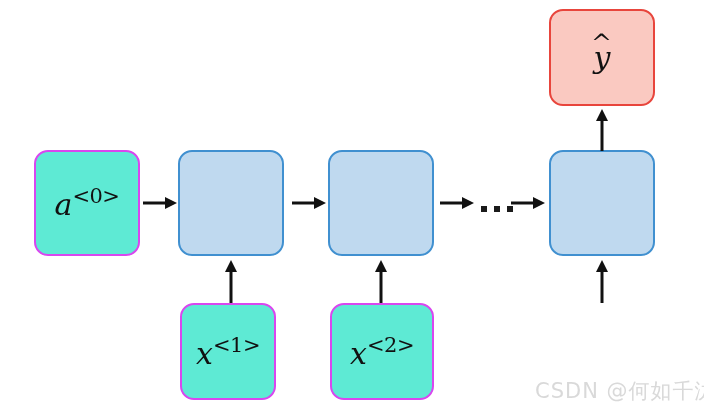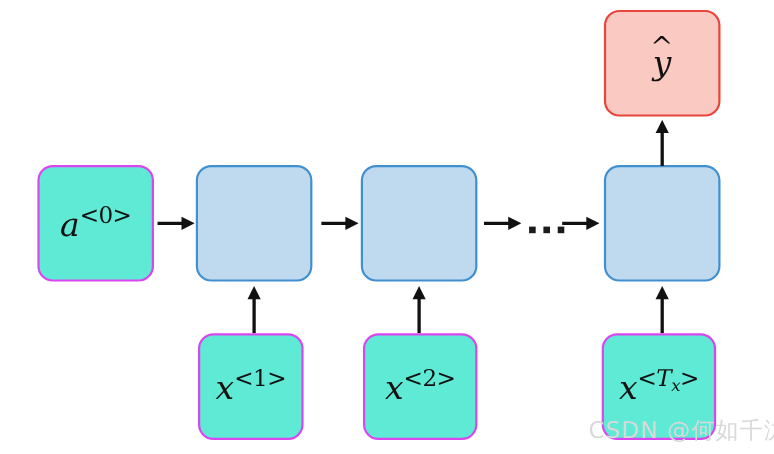--- a/index.html
+++ b/index.html
@@ -144,25 +144,20 @@
       <span class="base">x</span><sup>&lt;1&gt;</sup>
     </span>
   </div>
 
   <div class="node green" style="left:330px; top:303px; width:104px; height:97px;">
     <span class="mathlabel">
       <span class="base">x</span><sup>&lt;2&gt;</sup>
     </span>
   </div>
 
-  <div class="node green" style="left:547px; top:303px; width:104px; height:97px;">
-    <span class="mathlabel">
-      <span class="base">x</span><sup><span>&lt;</span><span class="mi">T</span><span class="msub">x</span><span>&gt;</span></sup>
-    </span>
-  </div>
 
   <div class="arrow" style="left:143px; top:196px;">
     <svg width="34" height="14" viewBox="0 0 34 14">
       <line x1="0" y1="7" x2="24" y2="7" stroke="#111111" stroke-width="3"></line>
       <polygon points="22,1 34,7 22,13" fill="#111111"></polygon>
     </svg>
   </div>
 
   <div class="arrow" style="left:292px; top:196px;">
     <svg width="34" height="14" viewBox="0 0 34 14">

